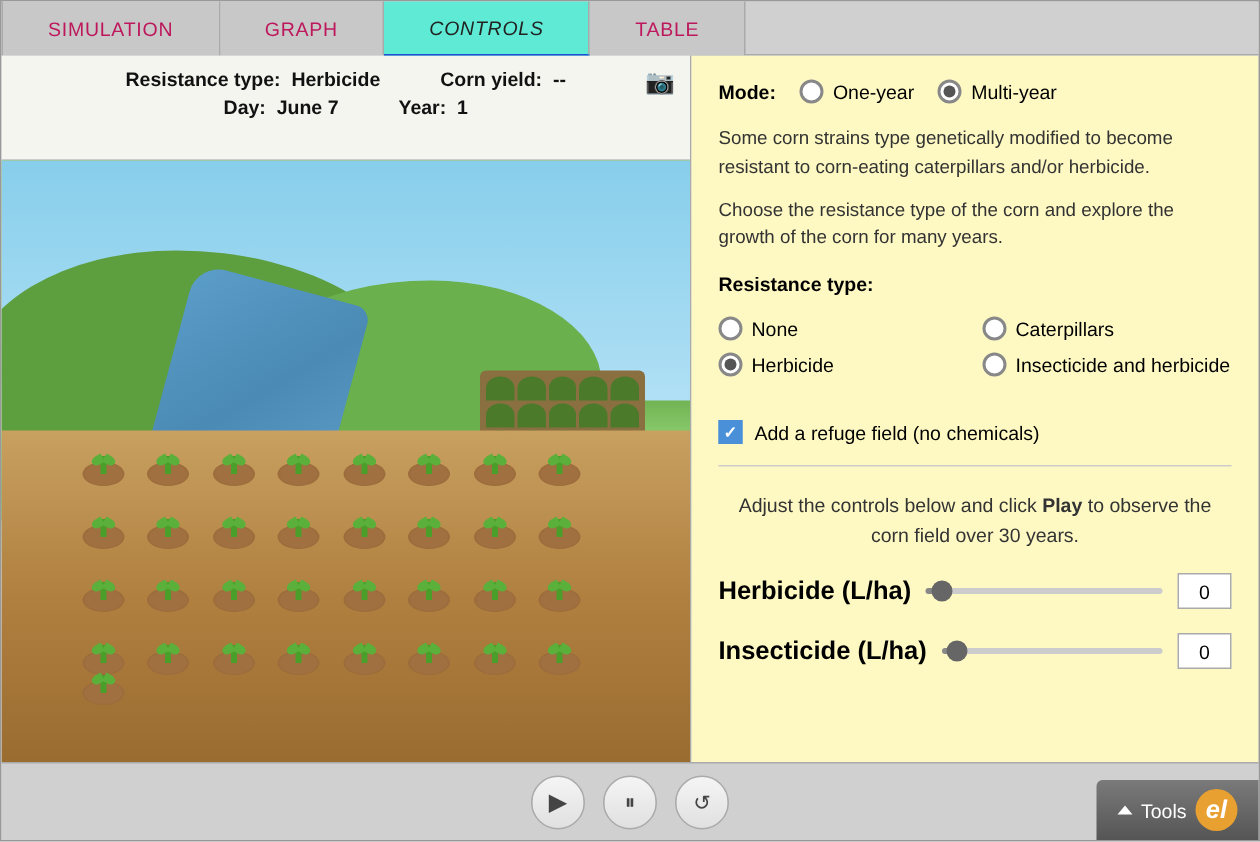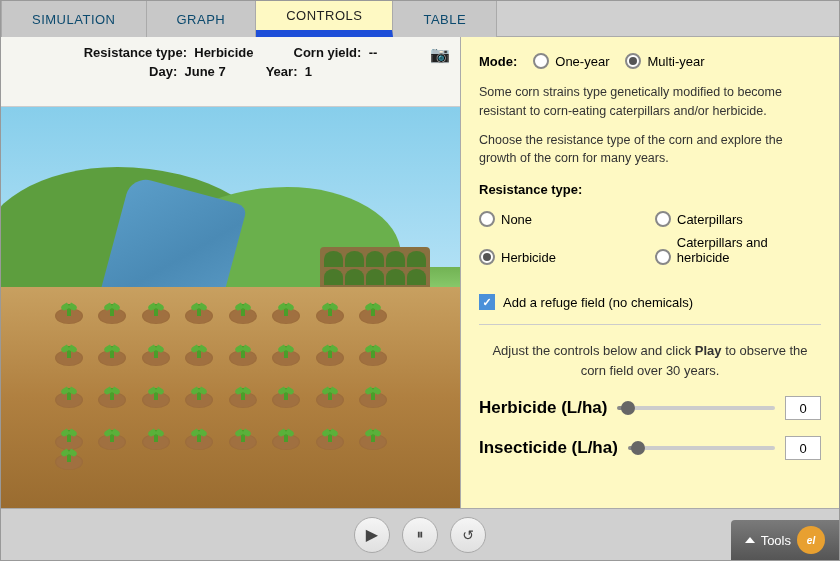--- a/index.html
+++ b/index.html
@@ -30,32 +30,33 @@
     }
 
     .tab {
       display: flex;
       align-items: center;
       justify-content: center;
       padding: 0 30px;
       height: 36px;
       cursor: pointer;
       font-size: 13px;
-      color: #0c4a6e;
+      color: #be185d;
       border-right: 1px solid #aaa;
       background: #c8c8c8;
       letter-spacing: 0.5px;
     }
 
     .tab.active {
-      background: #fef9c3;
+      background: #5eead4;
       color: #222;
-      border-bottom: 7px solid #1d4ed8;
+      border-bottom: 1px solid #1d4ed8;
       position: relative;
       z-index: 2;
+      font-style: italic;
     }
 
     .tab:first-child { border-left: 1px solid #aaa; }
 
     
     .content-area {
       display: flex;
       flex: 1;
       overflow: hidden;
     }
@@ -469,21 +470,21 @@
       width: 28px;
       height: 28px;
       background: #e8a030;
       border-radius: 50%;
       display: flex;
       align-items: center;
       justify-content: center;
       font-style: italic;
       font-weight: bold;
       color: white;
-      font-size: 10px;
+      font-size: 17px;
     }
 
     .divider {
       height: 1px;
       background: #ccc;
       margin: 4px 0;
     }
   </style>
 </head>
 <body>
@@ -818,21 +819,21 @@
         <div class="radio-option">
           <div class="radio-circle"></div>
           <span>Caterpillars</span>
         </div>
         <div class="radio-option">
           <div class="radio-circle checked"></div>
           <span>Herbicide</span>
         </div>
         <div class="radio-option">
           <div class="radio-circle"></div>
-          <span>Caterpillars and herbicide</span>
+          <span>Insecticide and herbicide</span>
         </div>
       </div>
 
       <div class="checkbox-row">
         <div class="checkbox-box checked"></div>
         <span>Add a refuge field (no chemicals)</span>
       </div>
 
       <div class="divider"></div>
 

